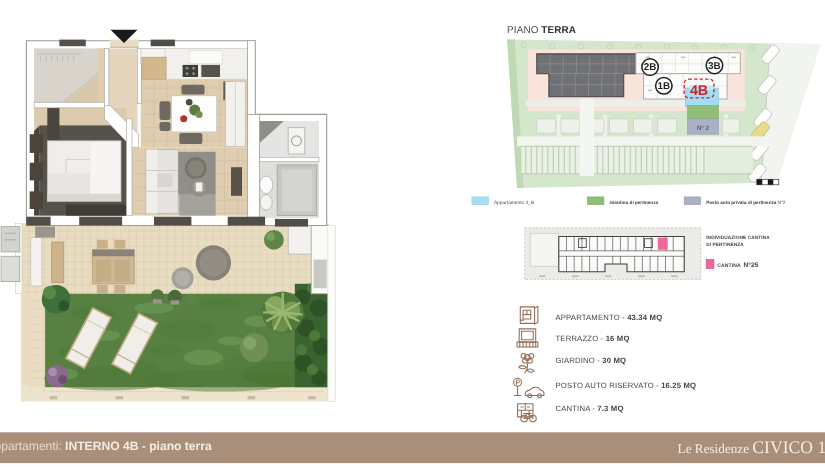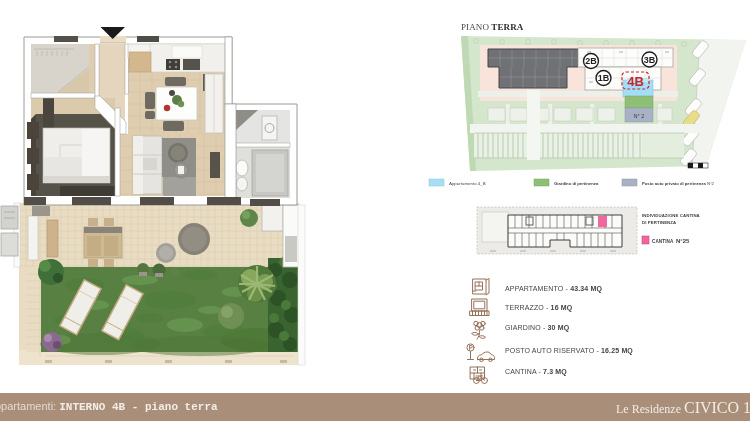--- a/index.html
+++ b/index.html
@@ -344,21 +344,21 @@
 
   <g>
     <rect x="100" y="36" width="26" height="7" fill="#e9dcc4"></rect>
     <line x1="100" y1="43" x2="126" y2="43" stroke="#b9a88a" stroke-width="0.8"></line>
   </g>
 
   <polygon points="100.5,27 125,27 112.7,39" fill="#1a1a1a"></polygon>
 
 </svg>
 
-<div class="abs" style="left:461px;top:22px;font-size:9px;letter-spacing:0.1px;color:#4c4c4c;font-family:Liberation Serif, serif;">PIANO <b style="color:#2f2f2f">TERRA</b></div>
+<div class="abs" style="left:461px;top:22px;font-size:9px;letter-spacing:0.1px;color:#4c4c4c;">PIANO <b style="color:#2f2f2f">TERRA</b></div>
 
 <svg class="abs" style="left:428px;top:34px" width="322" height="160" viewBox="0 0 322 160">
 
   <polygon points="33,2 318,6 278,132 42,137" fill="#d4e6cc"></polygon>
 
   <polygon points="33,2 40,2 48,137 42,137" fill="#bfd9b5"></polygon>
 
   <g></g>
   <polygon points="272,6 318,6 278,132 264,132" fill="#f2f4ef"></polygon>
   <line x1="272" y1="6" x2="264" y2="132" stroke="#c5cbc0" stroke-width="0.8"></line>
@@ -591,17 +591,17 @@
 
   <text x="45" y="60" font-size="7" letter-spacing="0.15" fill="#434343" font-family="Liberation Sans, sans-serif">GIARDINO - <tspan font-weight="bold">30 MQ</tspan></text>
 
   <text x="45" y="83" font-size="7" letter-spacing="0.15" fill="#434343" font-family="Liberation Sans, sans-serif">POSTO AUTO RISERVATO - <tspan font-weight="bold">16.25 MQ</tspan></text>
 
   <text x="45" y="104" font-size="7" letter-spacing="0.15" fill="#434343" font-family="Liberation Sans, sans-serif">CANTINA - <tspan font-weight="bold">7.3 MQ</tspan></text>
 </svg>
 
 <div class="abs" style="left:0;top:393px;width:750px;height:28px;background:#a98e7a;"></div>
 
-<div class="abs" style="left:-5px;top:400px;font-size:11px;color:#e5dacd;white-space:nowrap;">ppartamenti: <b style="color:#f4ede5;font-family:Liberation Mono, monospace;">INTERNO 4B - piano terra</b></div>
+<div class="abs" style="left:-5px;top:400px;font-size:11px;color:#e5dacd;white-space:nowrap;">ppartamenti: <b style="color:#f4ede5;">INTERNO 4B - piano terra</b></div>
 
 <div class="abs" style="left:616px;top:399px;font-family:'Liberation Serif',serif;color:#f2ece2;white-space:nowrap;font-size:12px;">Le Residenze <span style="font-size:16px;">CIVICO 12</span></div>
 
 </div>
 
 </body></html>

